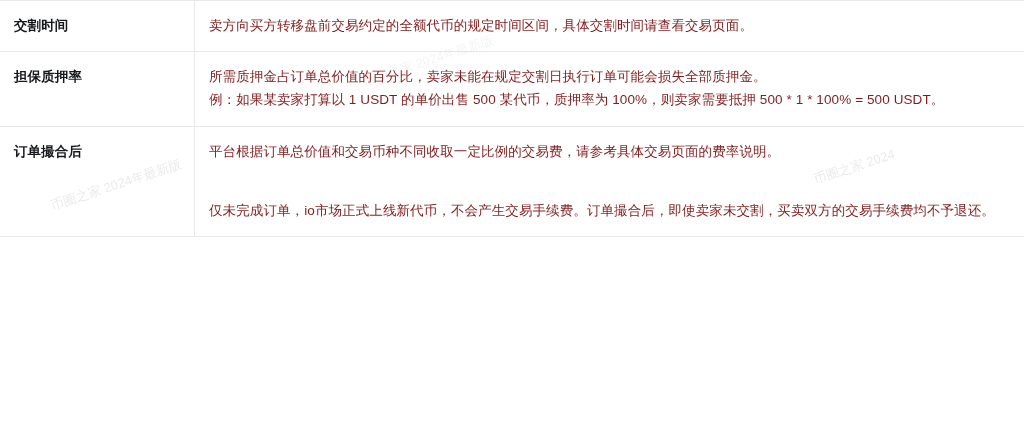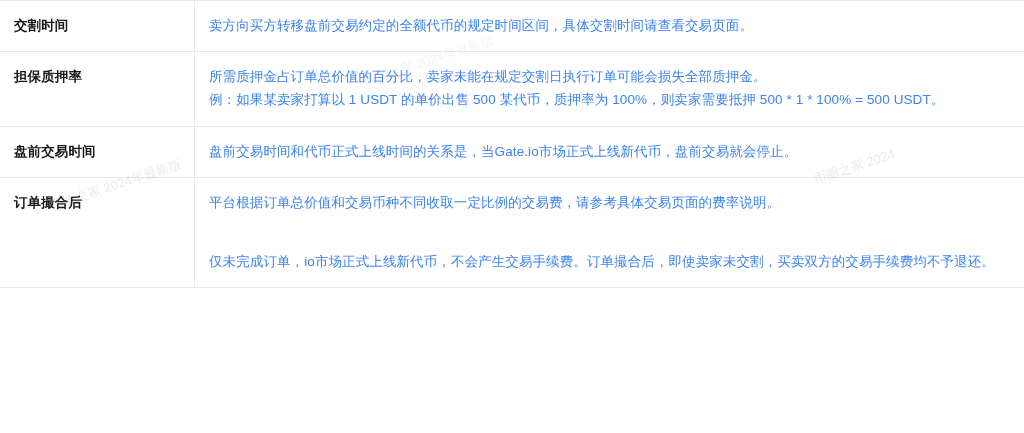--- a/index.html
+++ b/index.html
@@ -40,21 +40,21 @@
   }
   td.term {
     width: 166px;
     font-weight: bold;
     color: #16181c;
     border-right: 1px solid #e6e8eb;
     padding-left: 8px;
     white-space: nowrap;
   }
   td.desc {
-    color: #3b82f6;
+    color: #7f1d1d;
     padding-left: 18px;
     padding-right: 24px;
   }
   td.desc p {
     margin: 0;
   }
   td.desc p + p {
     margin-top: 0;
   }
   td.desc p.gap-lg {
@@ -93,26 +93,20 @@
         </td>
       </tr>
       <tr>
         <td class="term">担保质押率</td>
         <td class="desc">
           <p>所需质押金占订单总价值的百分比，卖家未能在规定交割日执行订单可能会损失全部质押金。</p>
           <p>例：如果某卖家打算以 1 USDT 的单价出售 500 某代币，质押率为 100%，则卖家需要抵押 500 * 1 * 100% = 500 USDT。</p>
         </td>
       </tr>
       <tr>
-        <td class="term">盘前交易时间</td>
-        <td class="desc">
-          <p>盘前交易时间和代币正式上线时间的关系是，当Gate.io市场正式上线新代币，盘前交易就会停止。</p>
-        </td>
-      </tr>
-      <tr>
         <td class="term">订单撮合后</td>
         <td class="desc">
           <p>平台根据订单总价值和交易币种不同收取一定比例的交易费，请参考具体交易页面的费率说明。</p>
           <p class="gap-lg">仅未完成订单，io市场正式上线新代币，不会产生交易手续费。订单撮合后，即使卖家未交割，买卖双方的交易手续费均不予退还。</p>
         </td>
       </tr>
     </tbody>
   </table>
 
   <div class="watermarks">

